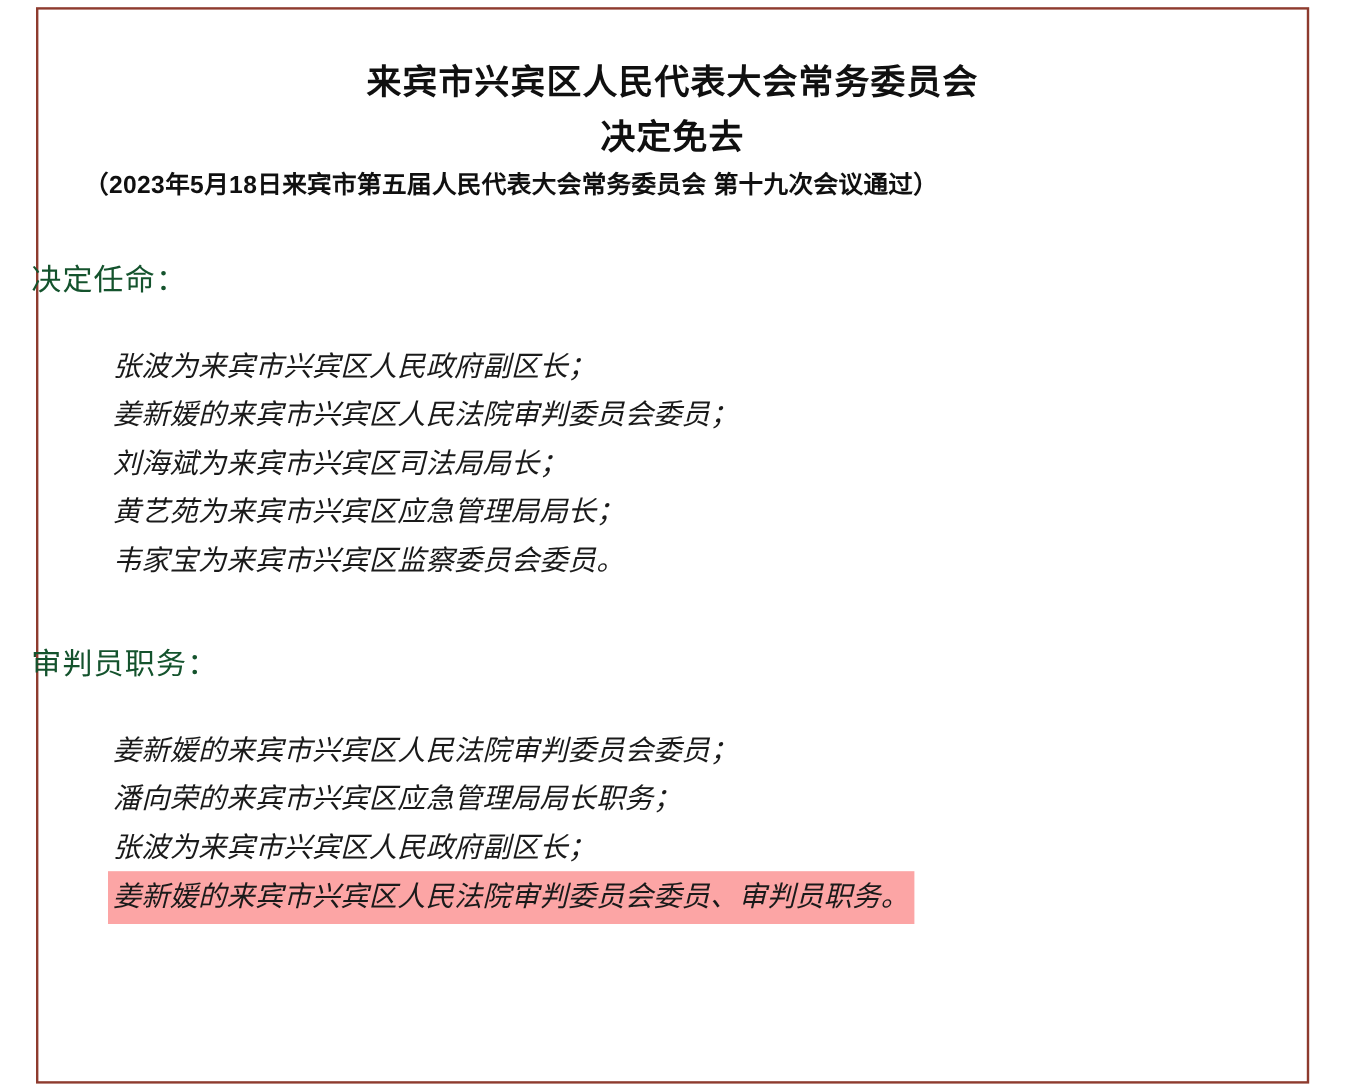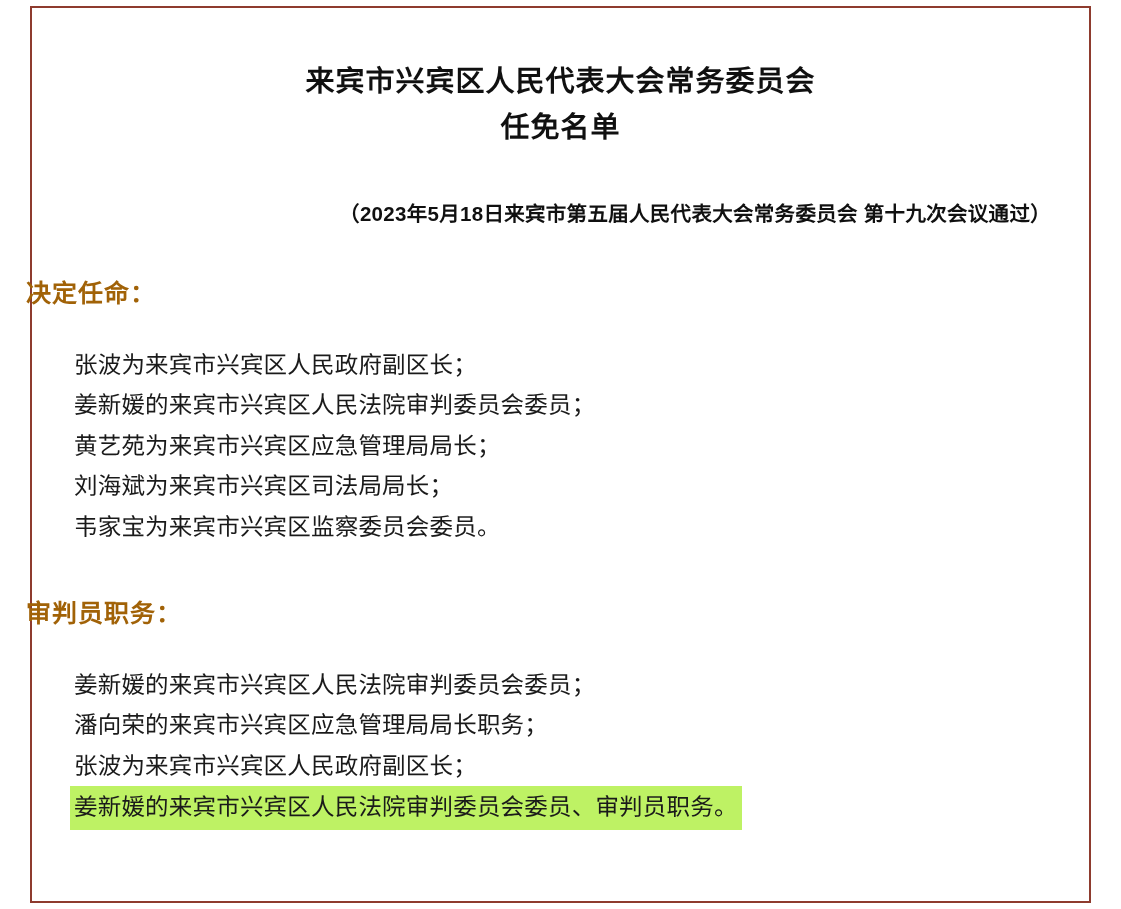--- a/index.html
+++ b/index.html
@@ -27,93 +27,93 @@
     left: 30px;
     top: 6px;
     right: 30px;
     bottom: 6px;
     border: 2px solid #8e3b2e;
     box-sizing: border-box;
   }
   #content {
     position: absolute;
     left: 0;
-    top: 16px;
+    top: 4px;
     width: 1121px;
     padding: 40px 70px 0 70px;
     box-sizing: border-box;
   }
   .title-block {
     text-align: center;
     font-weight: bold;
     font-size: 29px;
     line-height: 1.5;
     letter-spacing: 1px;
     color: #101010;
     margin-top: 4px;
   }
   .title-line2 {
     margin-top: 2px;
   }
   .subtitle {
-    text-align: right;
+    text-align: left;
     font-weight: bold;
     font-size: 20.5px;
     letter-spacing: 0.3px;
-    margin-top: 48px;
     color: #101010;
   }
   .section-head {
-    font-weight: bold;
+    font-weight: normal;
     font-size: 25px;
     letter-spacing: 1px;
     margin-top: 46px;
     margin-left: -44px;
-    color: #a16207;
+    color: #14532d;
   }
   .entries {
     margin-top: 36px;
-    margin-left: 4px;
+    margin-left: 24px;
+    font-style: italic;
   }
   .entry {
     font-size: 23.5px;
     line-height: 1.72;
     letter-spacing: 0.2px;
     color: #1a1a1a;
     white-space: nowrap;
   }
   .entry.highlight {
-    background: #bef264;
+    background: #fca5a5;
     display: inline-block;
     padding: 1px 4px 2px 4px;
     margin-left: -4px;
   }
 </style>
 </head>
 <body>
 
 <div id="page">
   <div id="frame"></div>
 
   <div id="content">
 
     <div class="title-block">
       <div class="title-line1">来宾市兴宾区人民代表大会常务委员会</div>
-      <div class="title-line2">任免名单</div>
+      <div class="title-line2">决定免去</div>
     </div>
 
     <div class="subtitle">（2023年5月18日来宾市第五届人民代表大会常务委员会 第十九次会议通过）</div>
 
     <div class="section-head">决定任命：</div>
 
     <div class="entries">
       <div class="entry">张波为来宾市兴宾区人民政府副区长；</div>
       <div class="entry">姜新媛的来宾市兴宾区人民法院审判委员会委员；</div>
+      <div class="entry">刘海斌为来宾市兴宾区司法局局长；</div>
       <div class="entry">黄艺苑为来宾市兴宾区应急管理局局长；</div>
-      <div class="entry">刘海斌为来宾市兴宾区司法局局长；</div>
       <div class="entry">韦家宝为来宾市兴宾区监察委员会委员。</div>
     </div>
 
     <div class="section-head">审判员职务：</div>
 
     <div class="entries">
       <div class="entry">姜新媛的来宾市兴宾区人民法院审判委员会委员；</div>
       <div class="entry">潘向荣的来宾市兴宾区应急管理局局长职务；</div>
       <div class="entry">张波为来宾市兴宾区人民政府副区长；</div>
       <div class="entry highlight">姜新媛的来宾市兴宾区人民法院审判委员会委员、审判员职务。</div>

